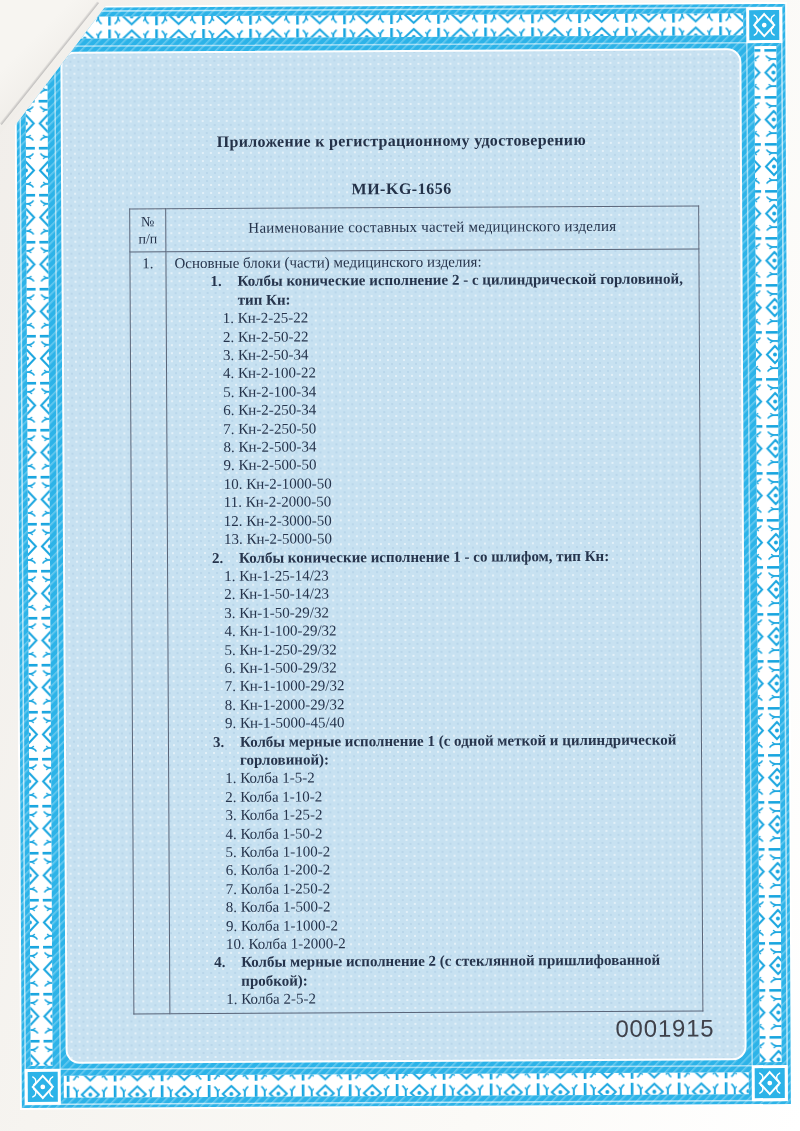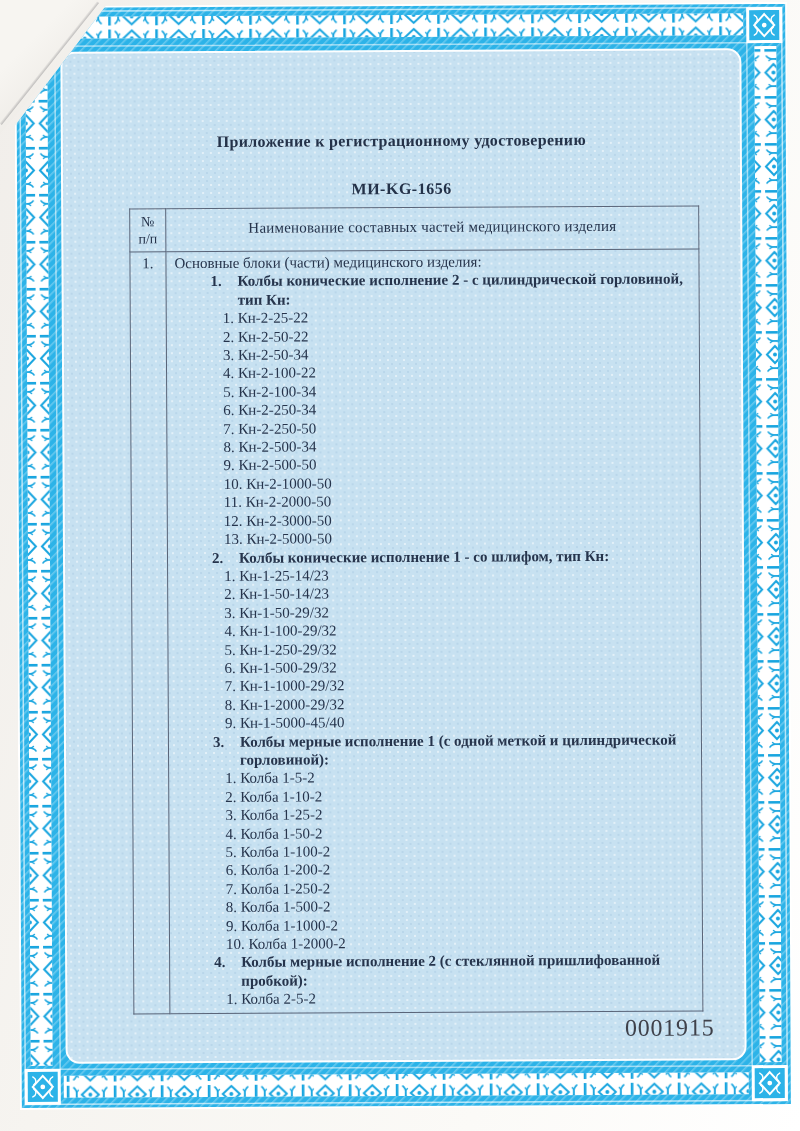--- a/index.html
+++ b/index.html
@@ -60,21 +60,21 @@
     padding:11px 6px;letter-spacing:.2px;}
   td.cell-num{width:33px;text-align:center;padding-top:3px;font-size:15px;}
   td.cell-content{padding:2px 4px 4px 8px;line-height:18.4px;}
   .intro{margin:0;}
   .section{display:flex;margin-left:36px;font-weight:bold;}
   .sec-num{width:27px;flex:0 0 27px;}
   .sec-title{max-width:455px;}
   .item{margin-left:48px;}
   .serial{
     position:absolute;top:964px;right:30px;
-    font-family:Liberation Serif, serif;font-size:24px;
+    font-family:Liberation Sans, sans-serif;font-size:24px;
     color:#3f414a;letter-spacing:.8px;
   }
 </style>
 </head>
 <body>
 
 <div class="fold"></div>
 
 <div class="certificate">
 

